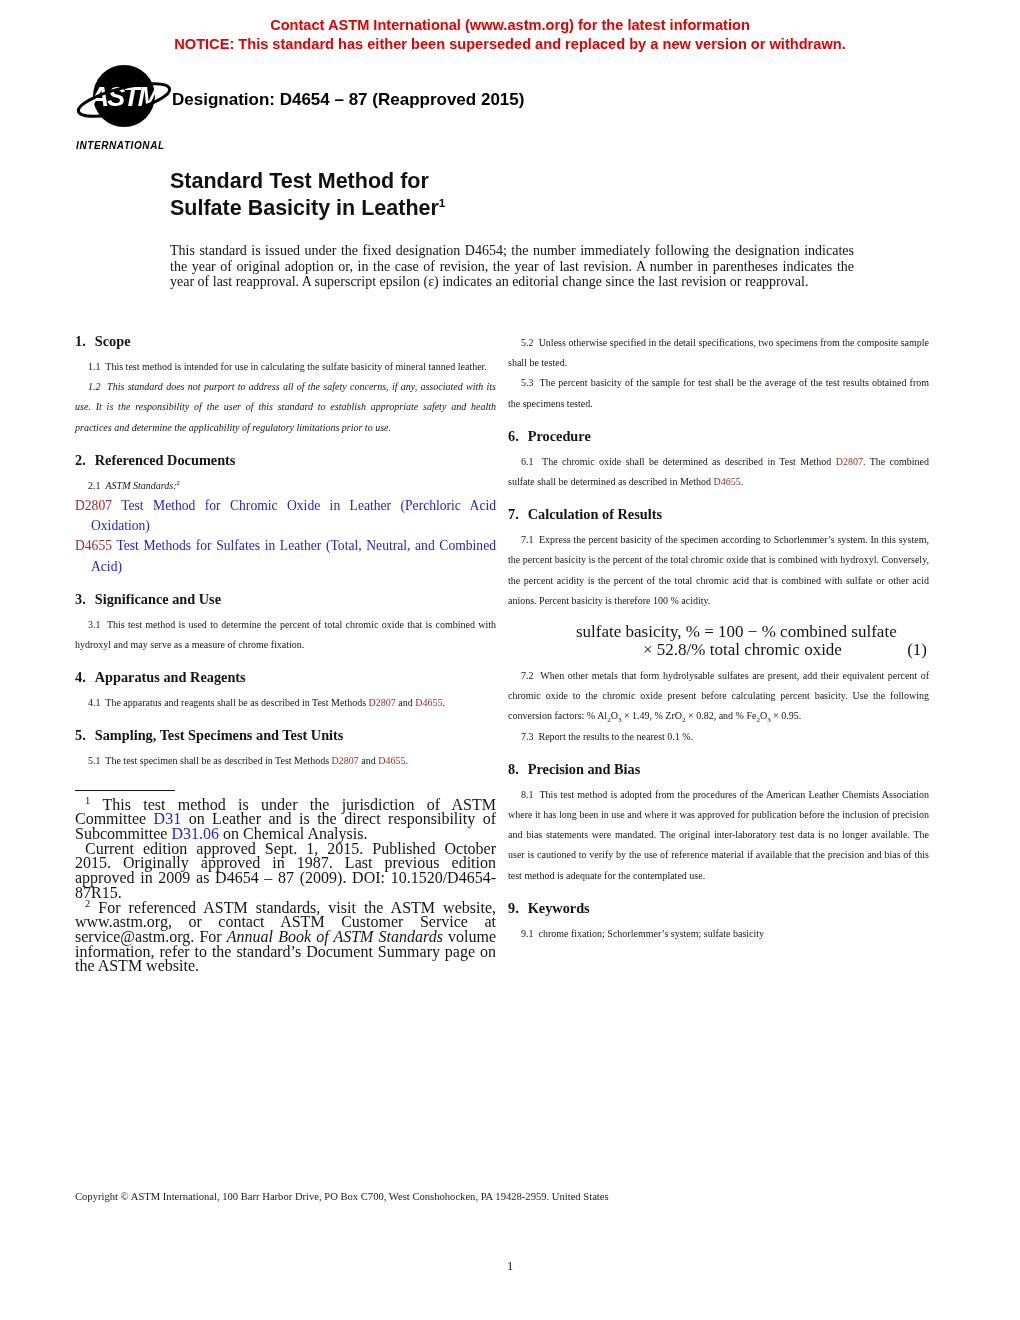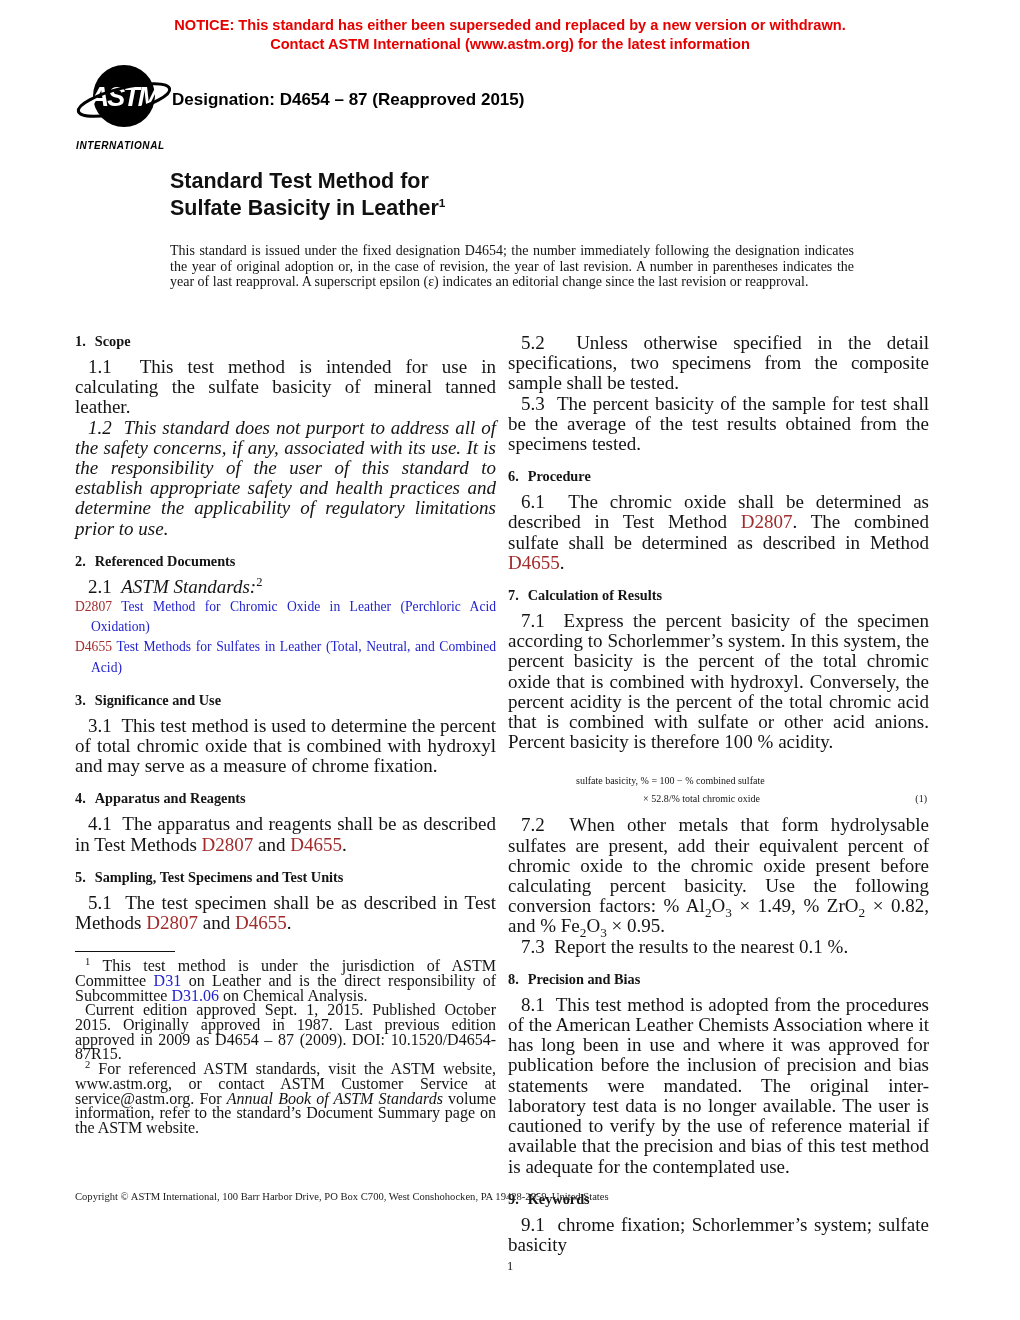--- a/index.html
+++ b/index.html
@@ -23,48 +23,48 @@
   .title sup{font-size:55%;line-height:0;vertical-align:super;}
   
   .preamble{position:absolute;left:170px;top:243px;width:684px;margin:0;
             font-size:14px;line-height:15.6px;text-align:justify;}
   
   .cols{position:absolute;left:75px;top:331px;width:872px;display:flex;gap:12px;}
   .col{width:421px;}
   .sec{font-size:14.3px;font-weight:bold;margin:14px 0 7px 0;font-family:"Liberation Serif",serif;}
   .sec.first{margin-top:2px;}
   .sec .num{margin-right:9px;}
-  .bp{margin:0;text-indent:13px;text-align:justify;font-size:19px;line-height:20.2px;}
+  .bp{margin:0;text-indent:13px;text-align:justify;font-size:10px;line-height:20.2px;}
   .it{font-style:italic;}
   .refitem{margin:0 0 0 16px;text-indent:-16px;text-align:justify;font-size:13.6px;line-height:20.2px;}
   .red{color:#a22b2b;text-decoration:none;cursor:pointer;}
   .blue{color:#2323cd;text-decoration:none;cursor:pointer;}
   sup{font-size:66%;line-height:0;vertical-align:super;}
   sub{font-size:70%;line-height:0;vertical-align:sub;}
   
-  .eq{margin:20px 0 8px 0;font-size:10px;line-height:17.5px;}
+  .eq{margin:12px 0 8px 0;font-size:17px;line-height:17.5px;}
   .eq .l1{margin-left:68px;}
   .eq .l2{margin-left:135px;position:relative;}
   .eq .eqnum{position:absolute;right:2px;top:0;}
   
   .fnblock{margin-top:18px;}
   .fnrule{width:100px;border-top:1.4px solid #111;margin:0 0 7px 0;}
   .fn{margin:0;font-size:16px;line-height:14.7px;text-align:justify;text-indent:10px;}
   
   .copyright{position:absolute;left:75px;top:1191px;font-size:10.6px;color:#222;}
   .pagenum{position:absolute;left:0;right:0;top:1259px;text-align:center;font-size:12.5px;}
 </style>
 </head>
 <body>
 
 <div class="page">
 
   <div class="notice">
+    <div>Contact ASTM International (www.astm.org) for the latest information</div>
     <div>NOTICE: This standard has either been superseded and replaced by a new version or withdrawn.</div>
-    <div>Contact ASTM International (www.astm.org) for the latest information</div>
   </div>
 
   <div class="logo">
     <svg width="100" height="76" viewBox="0 0 100 76">
       <circle cx="50" cy="34" r="31" fill="#000"></circle>
       <text x="50" y="44" text-anchor="middle" fill="#fff" font-family="Liberation Sans, sans-serif" font-weight="bold" font-style="italic" font-size="27" letter-spacing="-2">ASTM</text>
       <ellipse cx="50" cy="38" rx="47" ry="12" fill="none" stroke="#000" stroke-width="3" transform="rotate(-14 50 38)"></ellipse>
     </svg>
     <div class="logo-sub">INTERNATIONAL</div>
   </div>

